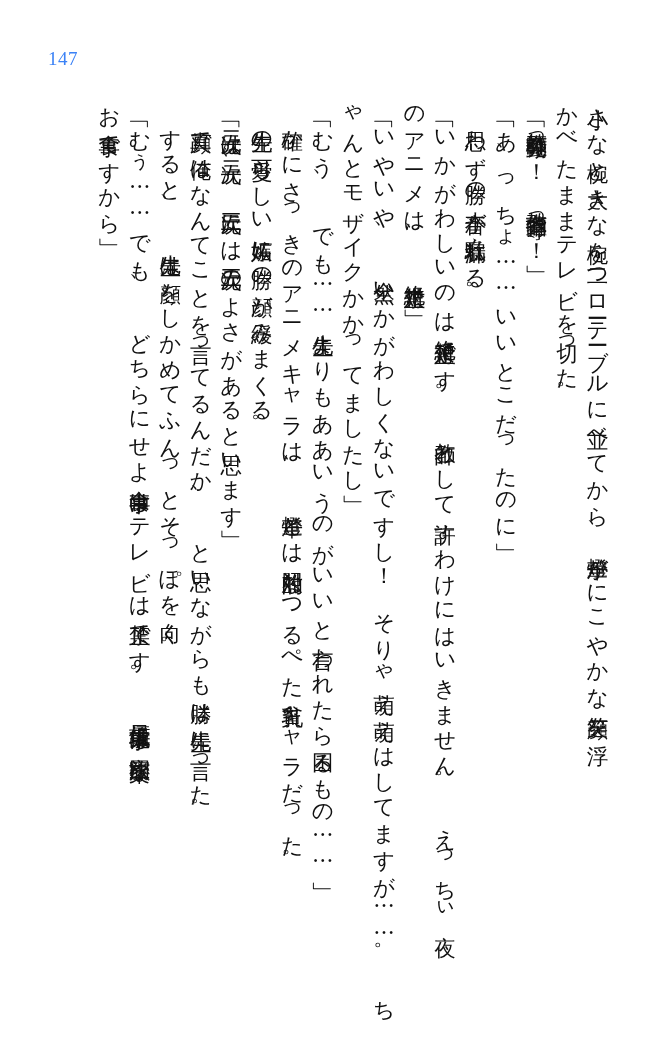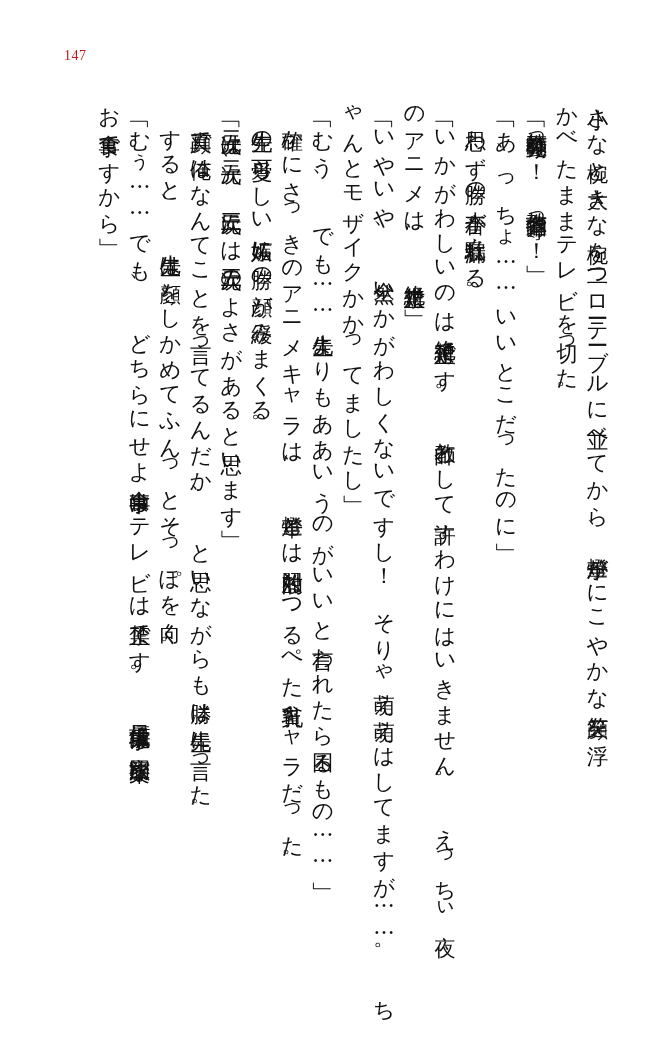--- a/index.html
+++ b/index.html
@@ -14,25 +14,25 @@
   .page {
     position: relative;
     width: 668px;
     height: 1050px;
     background: #ffffff;
     overflow: hidden;
   }
   .page-number {
     position: absolute;
     top: 48px;
-    left: 64px;
-    font-size: 14px;
+    left: 48px;
+    font-size: 19px;
     font-family: "Liberation Serif", "DejaVu Serif", serif;
     letter-spacing: 0.5px;
-    color: #b91c1c;
+    color: #3b82f6;
   }
   
   .body-text {
     position: absolute;
     top: 92px;
     right: 56px;
     height: 930px;
     width: 560px;
     display: flex;
     flex-direction: row-reverse;

